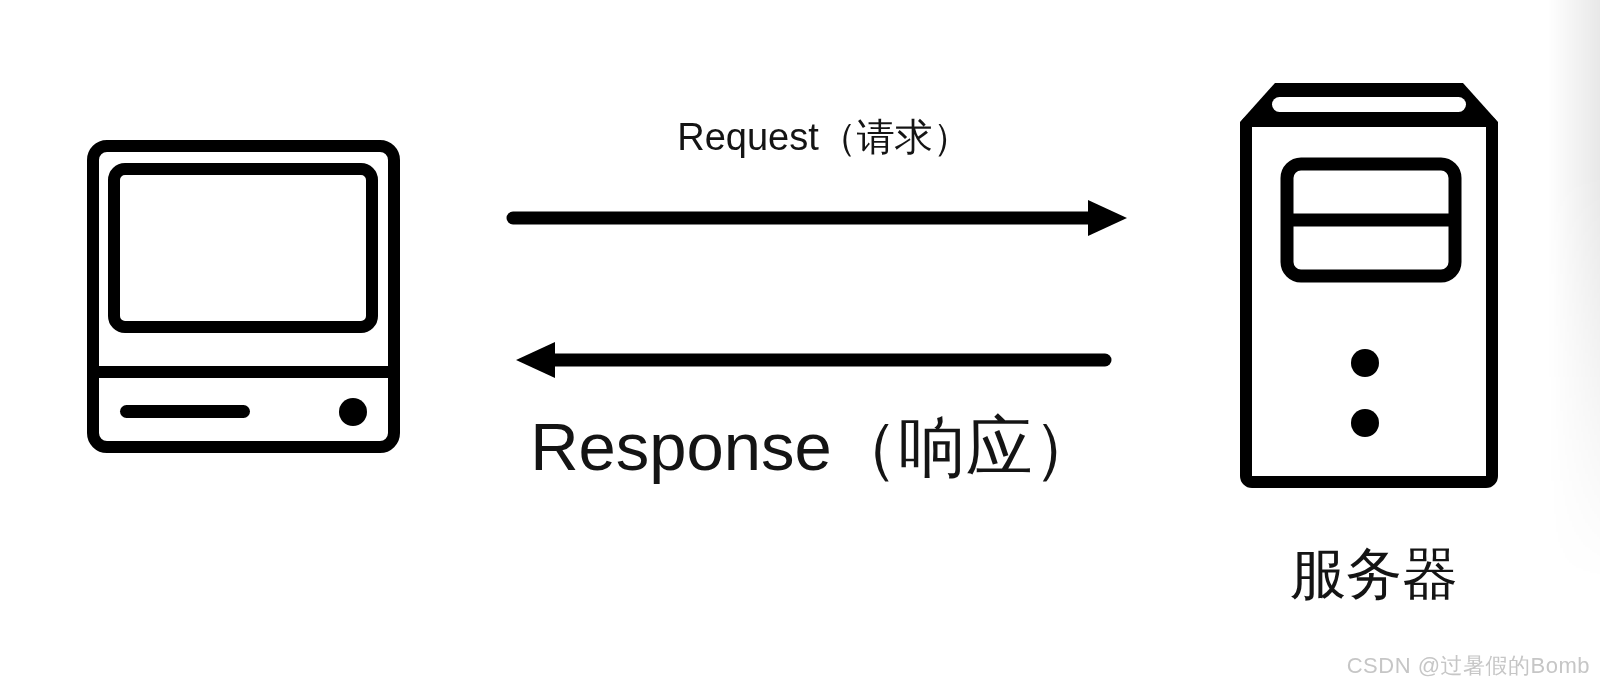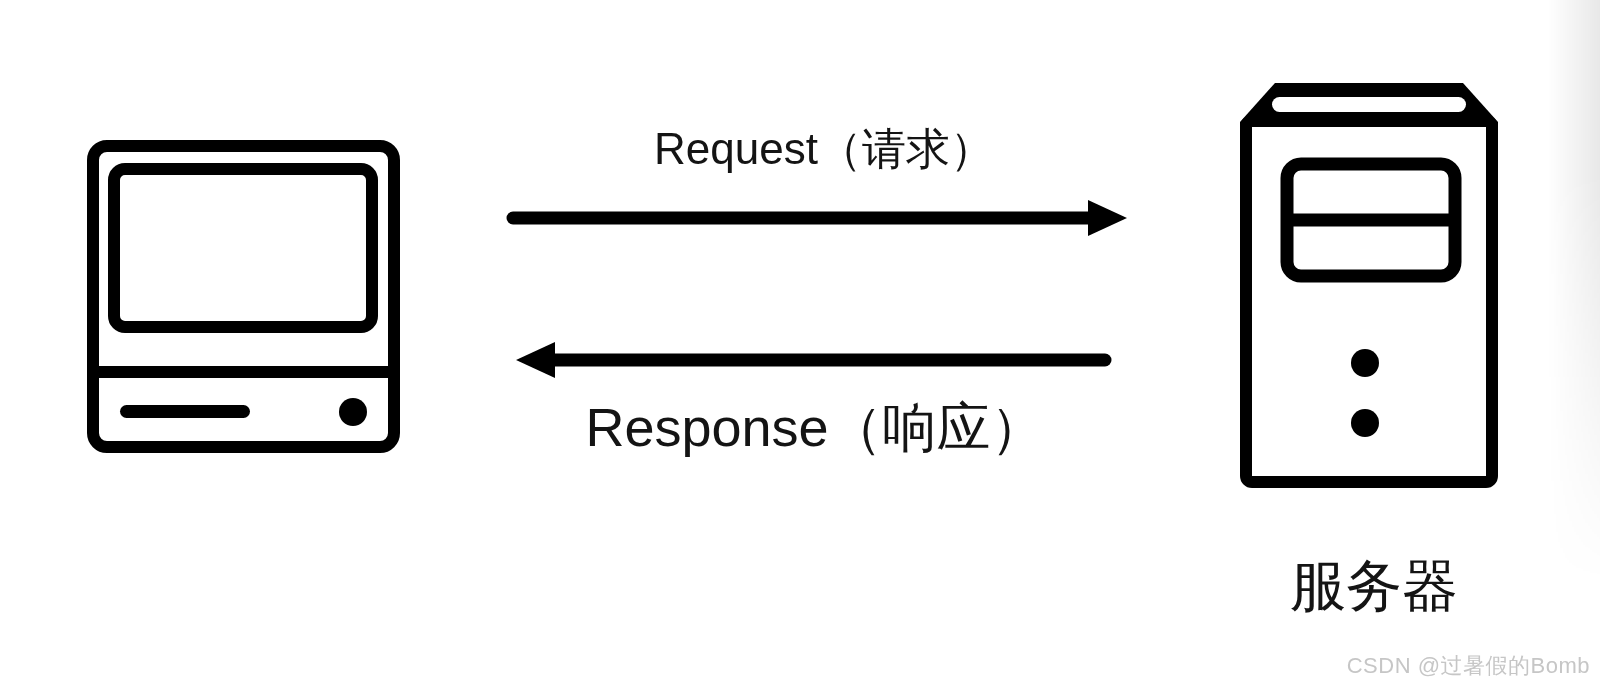--- a/index.html
+++ b/index.html
@@ -26,24 +26,24 @@
   .request-arrow  { left: 505px; top: 198px; width: 625px; height: 40px; }
   .response-arrow { left: 512px; top: 340px; width: 600px; height: 40px; }
 
   
   .label {
     text-align: center;
     line-height: 1.15;
     white-space: nowrap;
     color: #141414;
   }
-  .request-label  { left: 474px;  top: 124px; width: 700px; font-size: 44px; }
-  .response-label { left: 465px;  top: 396px; width: 700px; font-size: 54px; }
+  .request-label  { left: 474px;  top: 116px; width: 700px; font-size: 38px; }
+  .response-label { left: 465px;  top: 408px; width: 700px; font-size: 67px; }
   .client-label   { left: 82px;   top: 542px; width: 300px; font-size: 56px; }
-  .server-label   { left: 1224px; top: 542px; width: 300px; font-size: 56px; margin-top: 12px; }
+  .server-label   { left: 1224px; top: 542px; width: 300px; font-size: 56px; }
 
   .watermark {
     right: 10px;
     bottom: 5px;
     font-size: 22px;
     color: #c6c6c6;
     letter-spacing: 0.5px;
   }
 
   .edge-shade {

